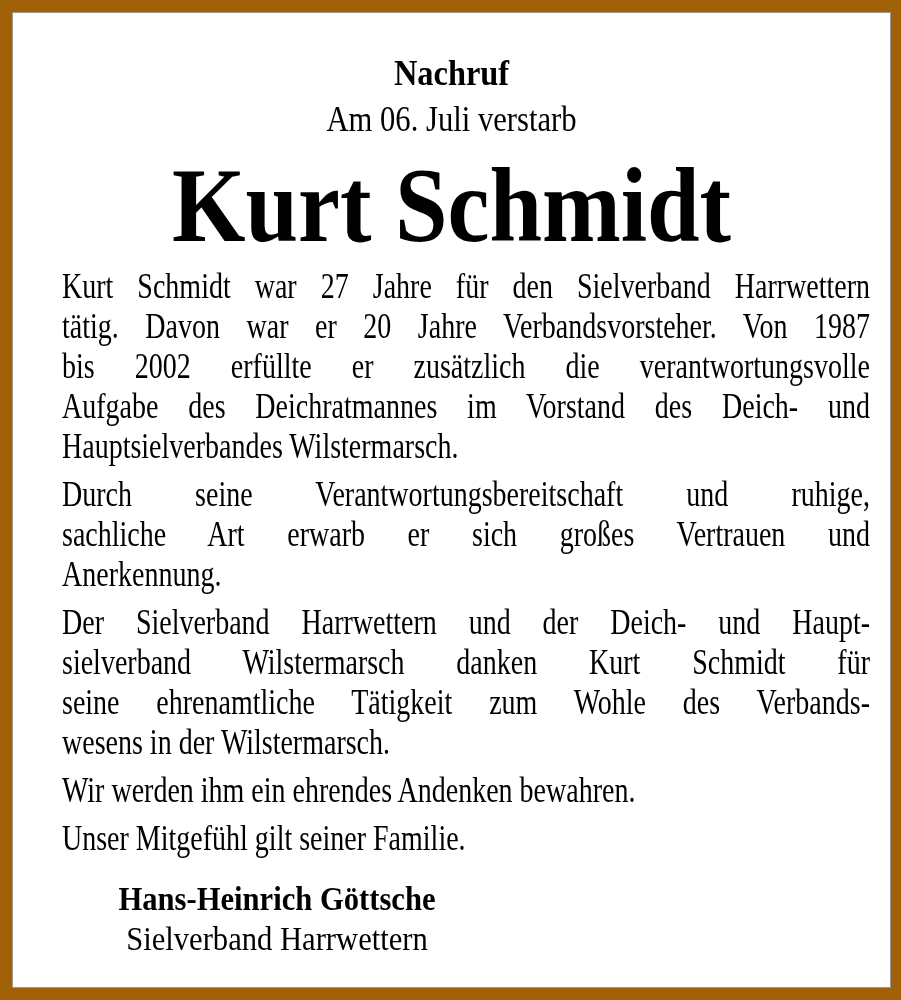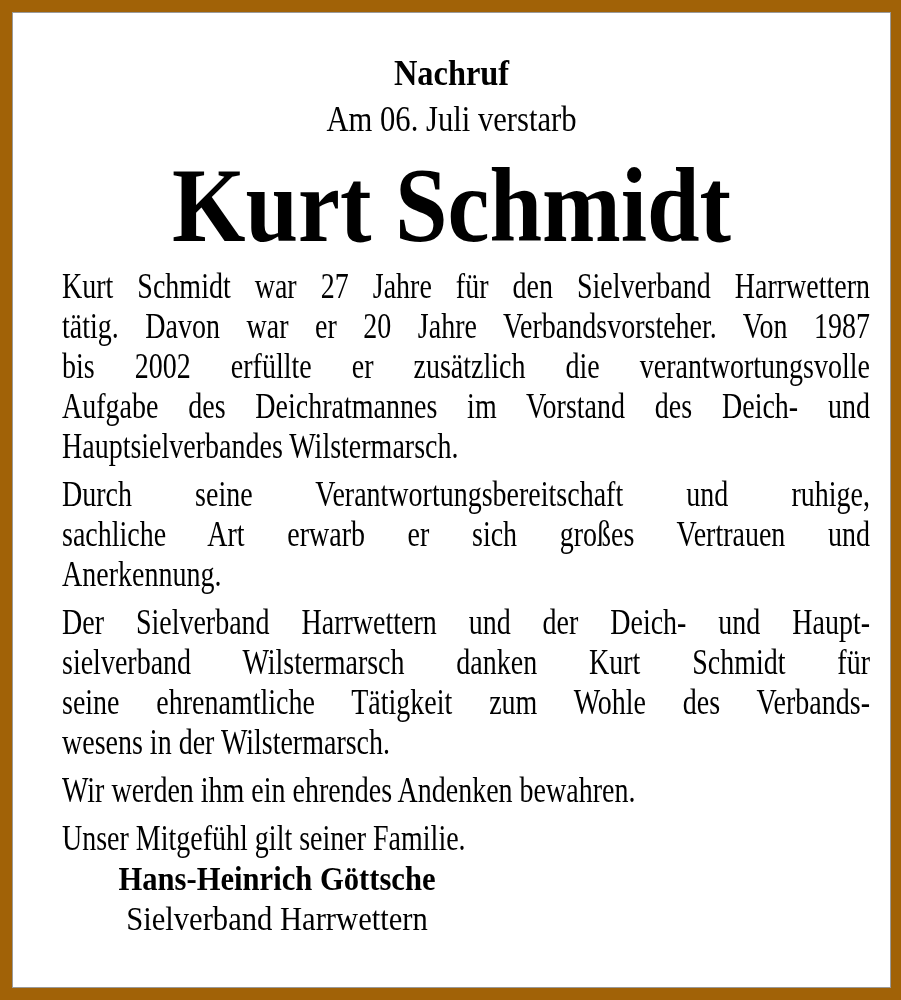--- a/index.html
+++ b/index.html
@@ -67,21 +67,21 @@
     text-align-last: justify;
     white-space: normal;
   }
   .line.last {
     text-align: left;
     text-align-last: left;
   }
   .sigs {
     margin-left: 49px;
     width: 808px;
-    margin-top: 0;
+    margin-top: 20px;
     display: flex;
   }
   .sig-col-left { width: 430px; }
   .sig-col-right { flex: 1; }
   .sig-name {
     text-align: center;
     font-weight: bold;
     font-size: 34px;
     line-height: 40px;
     transform: scaleX(0.9);

